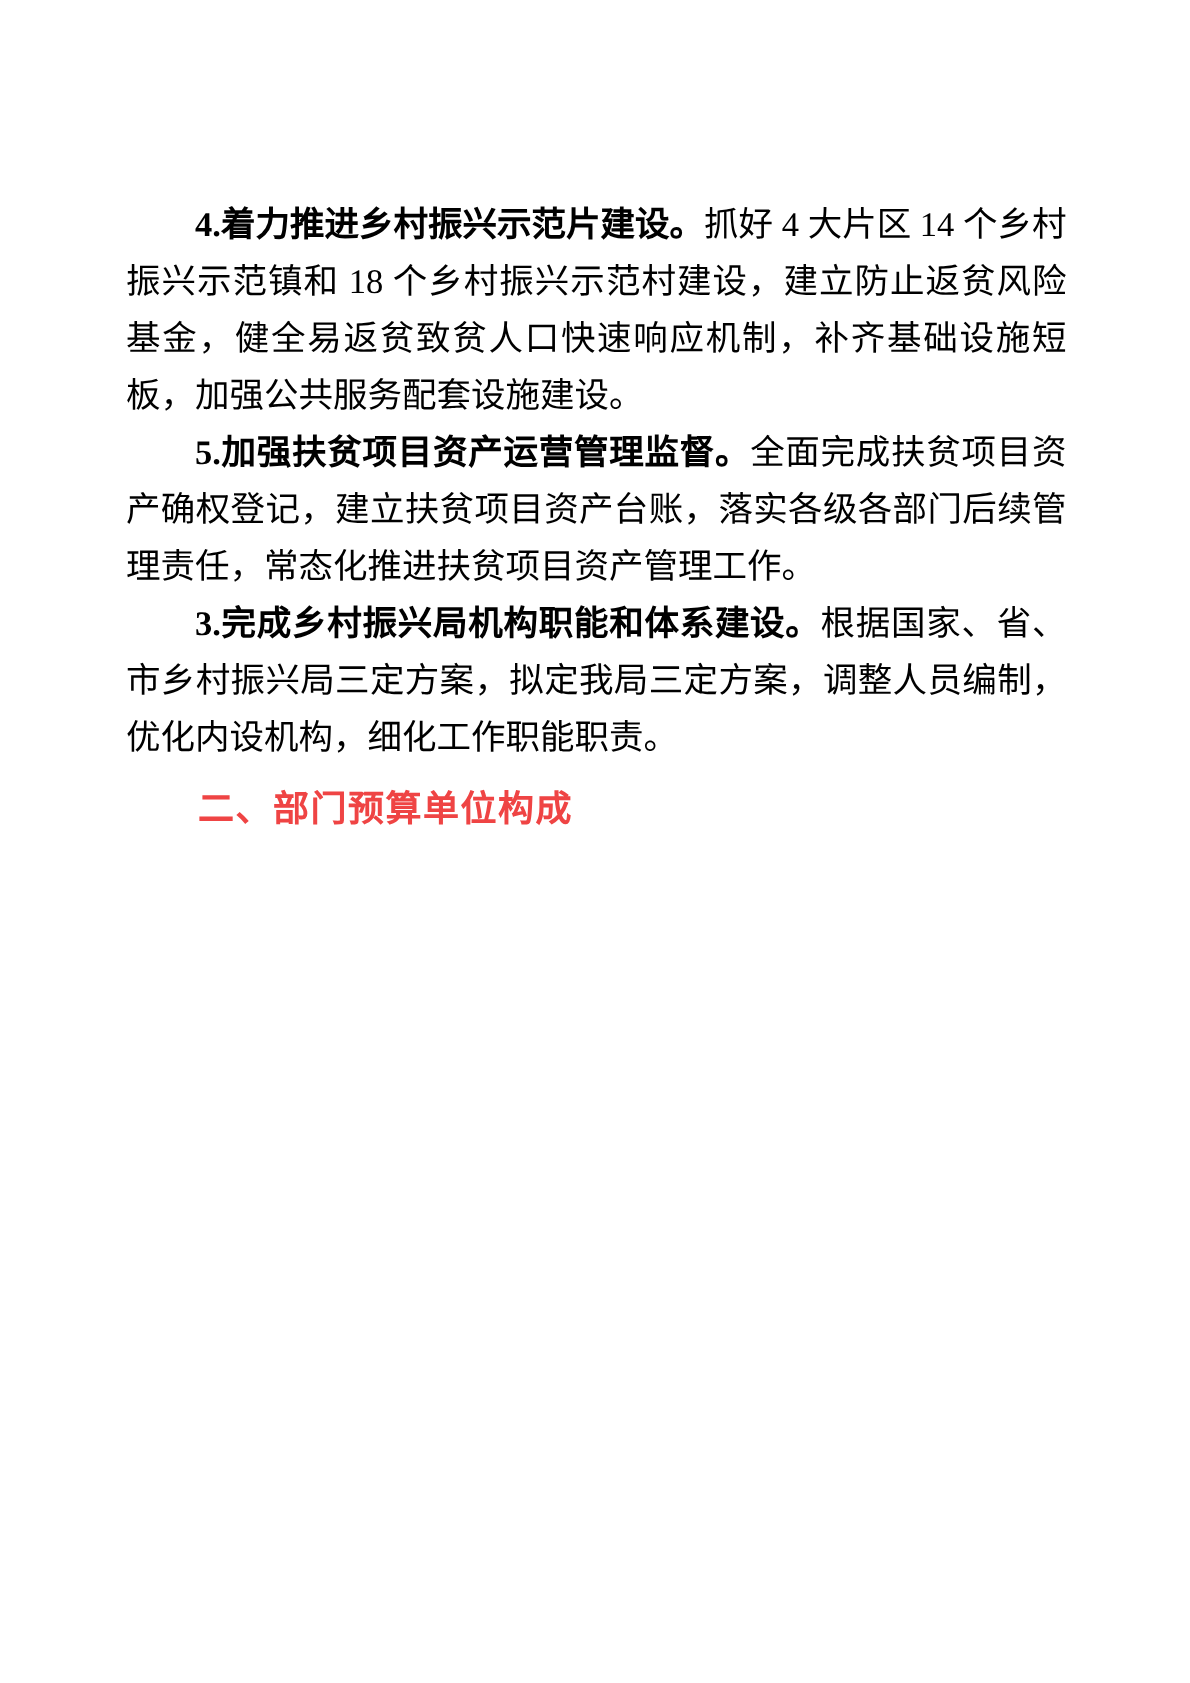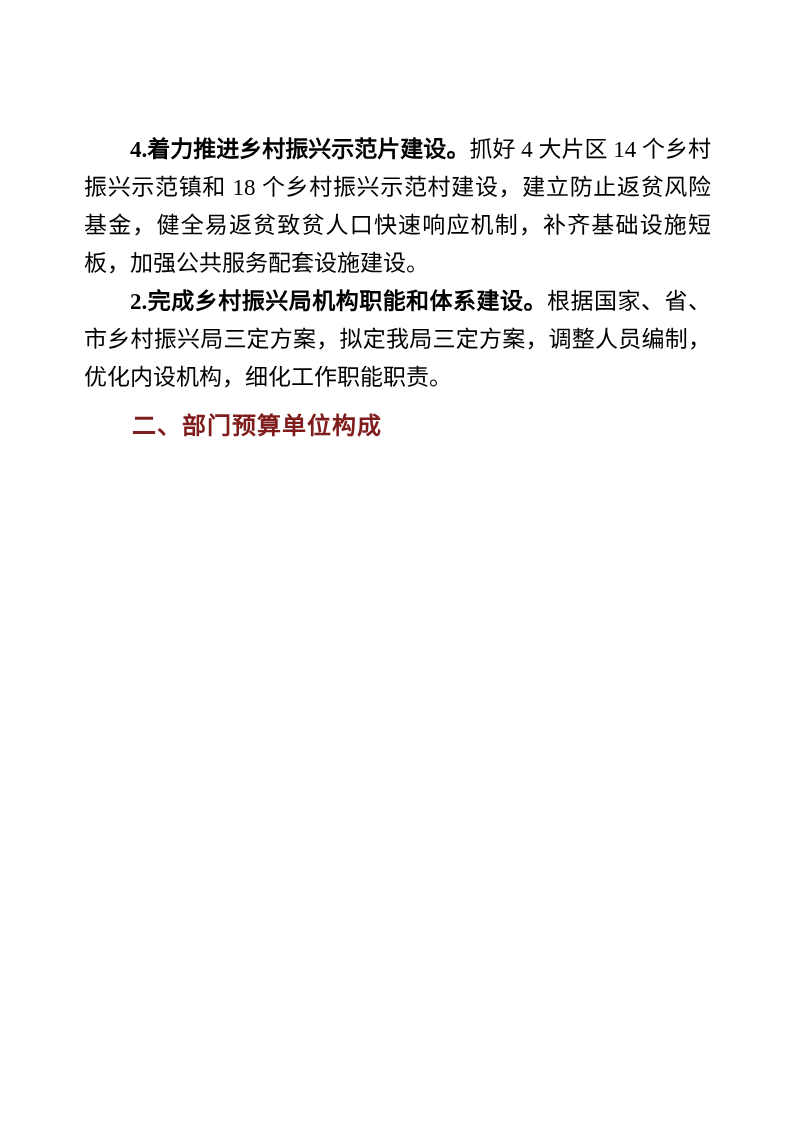--- a/index.html
+++ b/index.html
@@ -35,37 +35,38 @@
     font-weight: bold;
   }
   .section-heading {
     margin: 10px 0 0 0;
     font-family: Liberation Sans, sans-serif;
     font-weight: bold;
     font-size: 24px;
     line-height: 38px;
     text-indent: 2em;
     letter-spacing: 1px;
-    color: #7f1d1d;
+    color: #ef4444;
   }
   .page-footer {
     position: absolute;
     left: 0;
     top: 1022px;
     width: 100%;
     text-align: center;
     font-size: 21px;
     line-height: 26px;
     color: #222222;
     font-family: "Liberation Serif", "DejaVu Serif", serif;
   }
 </style>
 </head>
 <body>
 
 <div class="page">
   <div class="content">
       <p class="body-paragraph"><span class="paragraph-lead">4.着力推进乡村振兴示范片建设。</span><span>抓好 4 大片区 14 个乡村振兴示范镇和 18 个乡村振兴示范村建设，建立防止返贫风险基金，健全易返贫致贫人口快速响应机制，补齐基础设施短板，加强公共服务配套设施建设。</span></p>
-      <p class="body-paragraph"><span class="paragraph-lead">2.完成乡村振兴局机构职能和体系建设。</span><span>根据国家、省、市乡村振兴局三定方案，拟定我局三定方案，调整人员编制，优化内设机构，细化工作职能职责。</span></p>
+      <p class="body-paragraph"><span class="paragraph-lead">5.加强扶贫项目资产运营管理监督。</span><span>全面完成扶贫项目资产确权登记，建立扶贫项目资产台账，落实各级各部门后续管理责任，常态化推进扶贫项目资产管理工作。</span></p>
+      <p class="body-paragraph"><span class="paragraph-lead">3.完成乡村振兴局机构职能和体系建设。</span><span>根据国家、省、市乡村振兴局三定方案，拟定我局三定方案，调整人员编制，优化内设机构，细化工作职能职责。</span></p>
       <h3 class="section-heading">二、部门预算单位构成</h3>
     </div>
   <div class="page-footer">- 4 -</div>
 </div>
 
 </body></html>

